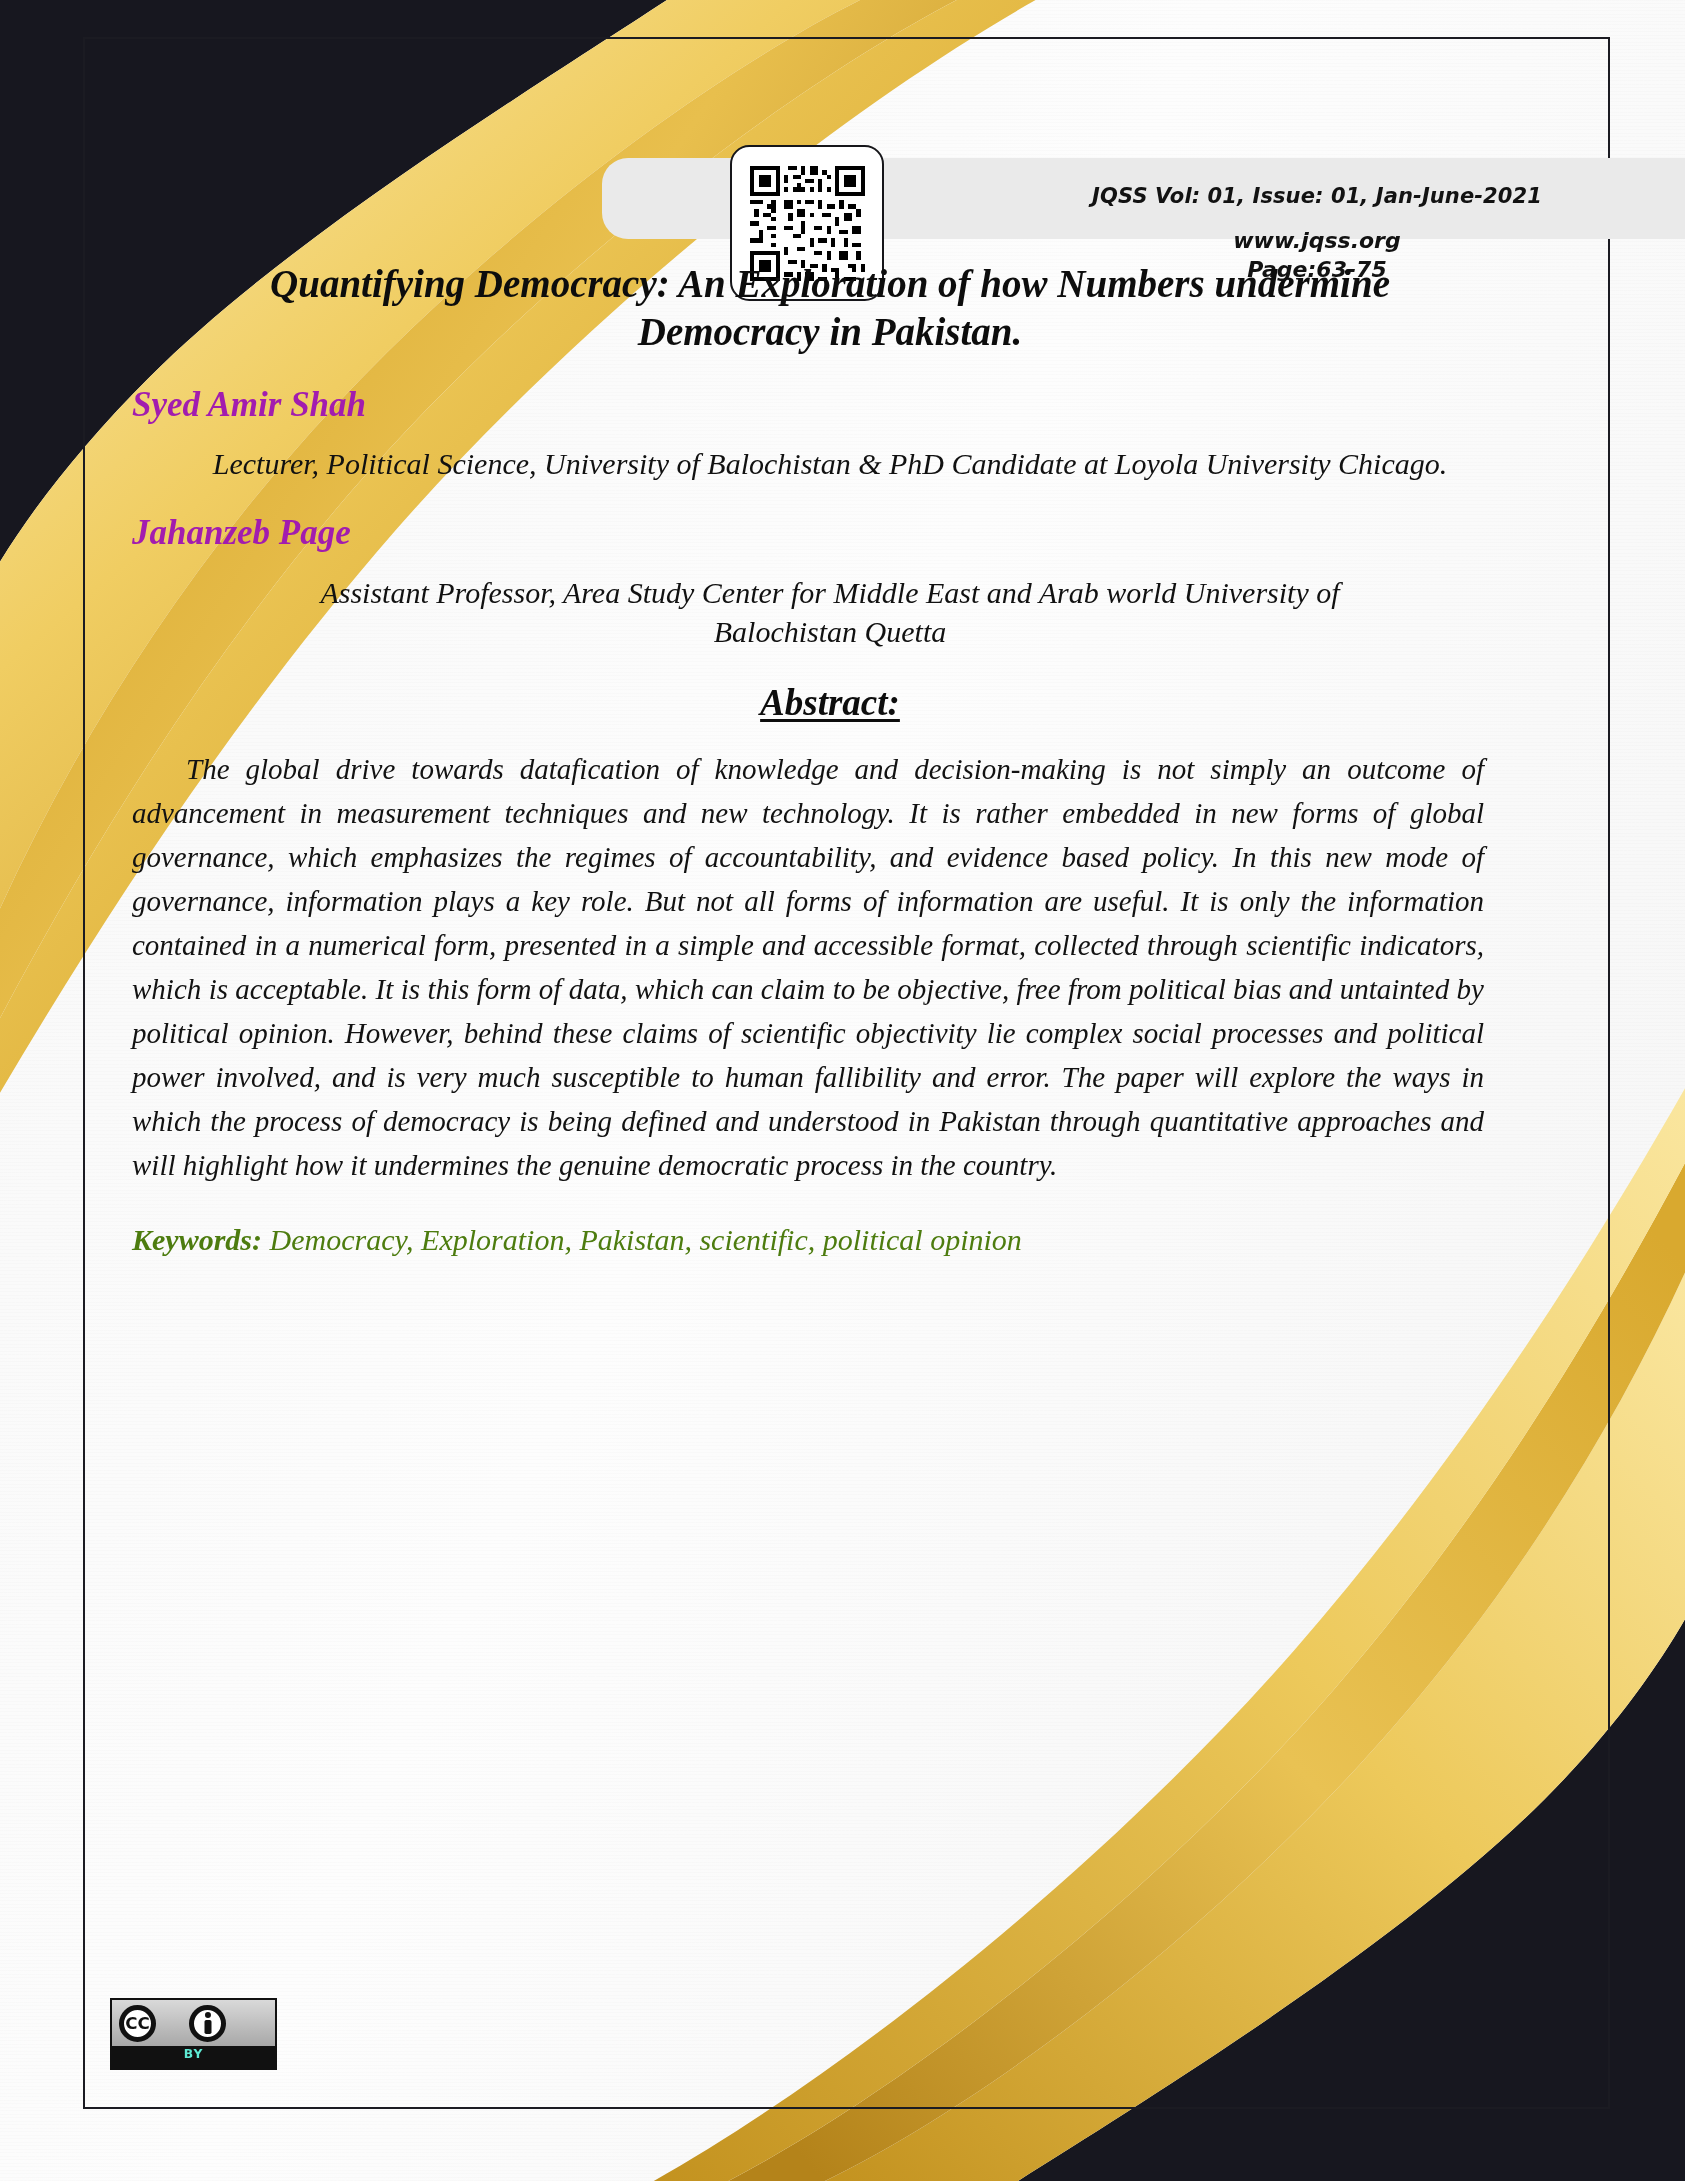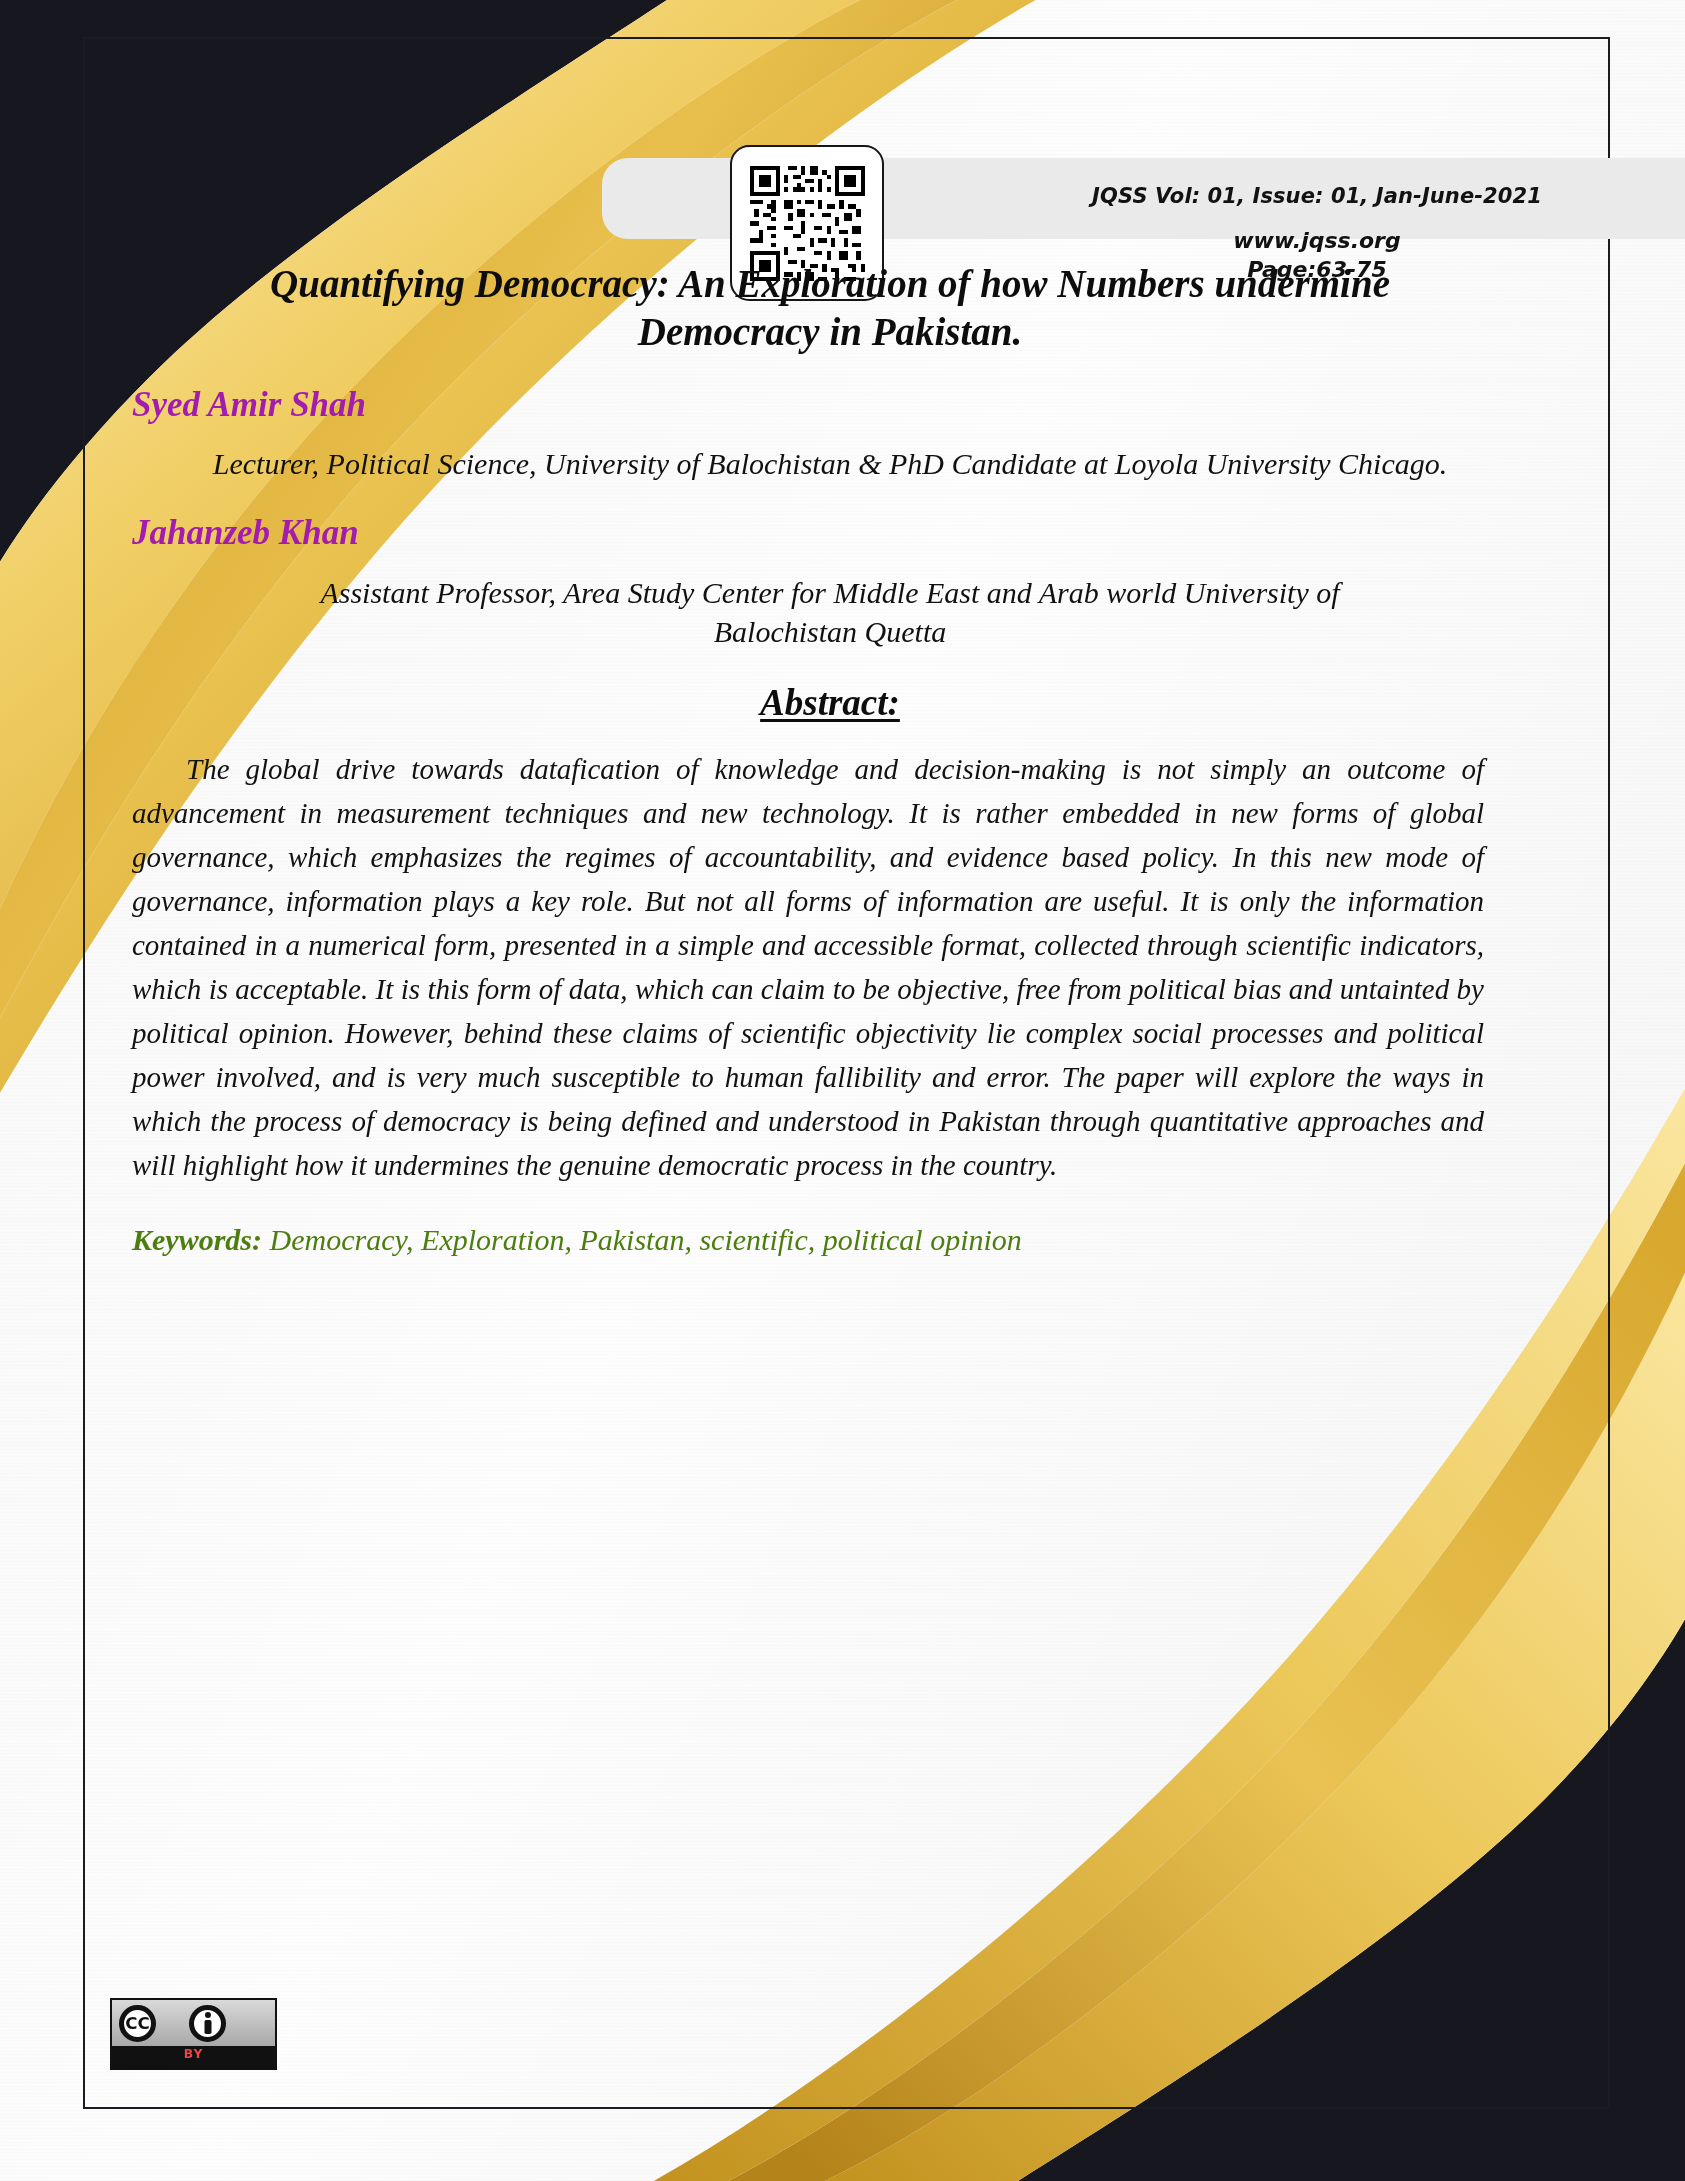--- a/index.html
+++ b/index.html
@@ -241,21 +241,21 @@
     left: 50%;
     top: 10.5px;
     transform: translateX(-50%);
     width: 7px; height: 14px;
     background: #111;
     border-radius: 1.8px;
   }
   .cc-bottom {
     height: 17.6px;
     background: #111;
-    color: #ef4444;
+    color: #5eead4;
     font-family: "DejaVu Sans", sans-serif;
     font-size: 12.3px;
     font-weight: bold;
     letter-spacing: 0.9px;
     text-align: center;
     line-height: 17.6px;
   }
 </style>
 </head>
 <body>
@@ -434,21 +434,21 @@
     <div class="line3">Page:63-75</div>
   </div>
 
   <div class="content">
 
     <div class="title">Quantifying Democracy: An Exploration of how Numbers undermine Democracy in Pakistan.</div>
 
     <div class="author">Syed Amir Shah</div>
     <div class="affiliation">Lecturer, Political Science, University of Balochistan &amp; PhD Candidate at Loyola University Chicago.</div>
 
-    <div class="author">Jahanzeb Khan</div>
+    <div class="author">Jahanzeb Page</div>
     <div class="affiliation narrow">Assistant Professor, Area Study Center for Middle East and Arab world University of Balochistan Quetta</div>
 
     <div class="abstract-heading">
       <span>Abstract:</span>
     </div>
 
     <div class="abstract-body">The global drive towards datafication of knowledge and decision-making is not simply an outcome of advancement in measurement techniques and new technology. It is rather embedded in new forms of global governance, which emphasizes the regimes of accountability, and evidence based policy. In this new mode of governance, information plays a key role. But not all forms of information are useful. It is only the information contained in a numerical form, presented in a simple and accessible format, collected through scientific indicators, which is acceptable. It is this form of data, which can claim to be objective, free from political bias and untainted by political opinion. However, behind these claims of scientific objectivity lie complex social processes and political power involved, and is very much susceptible to human fallibility and error. The paper will explore the ways in which the process of democracy is being defined and understood in Pakistan through quantitative approaches and will highlight how it undermines the genuine democratic process in the country.</div>
 
     <div class="keywords">
       <span class="kw-label">Keywords:</span>

